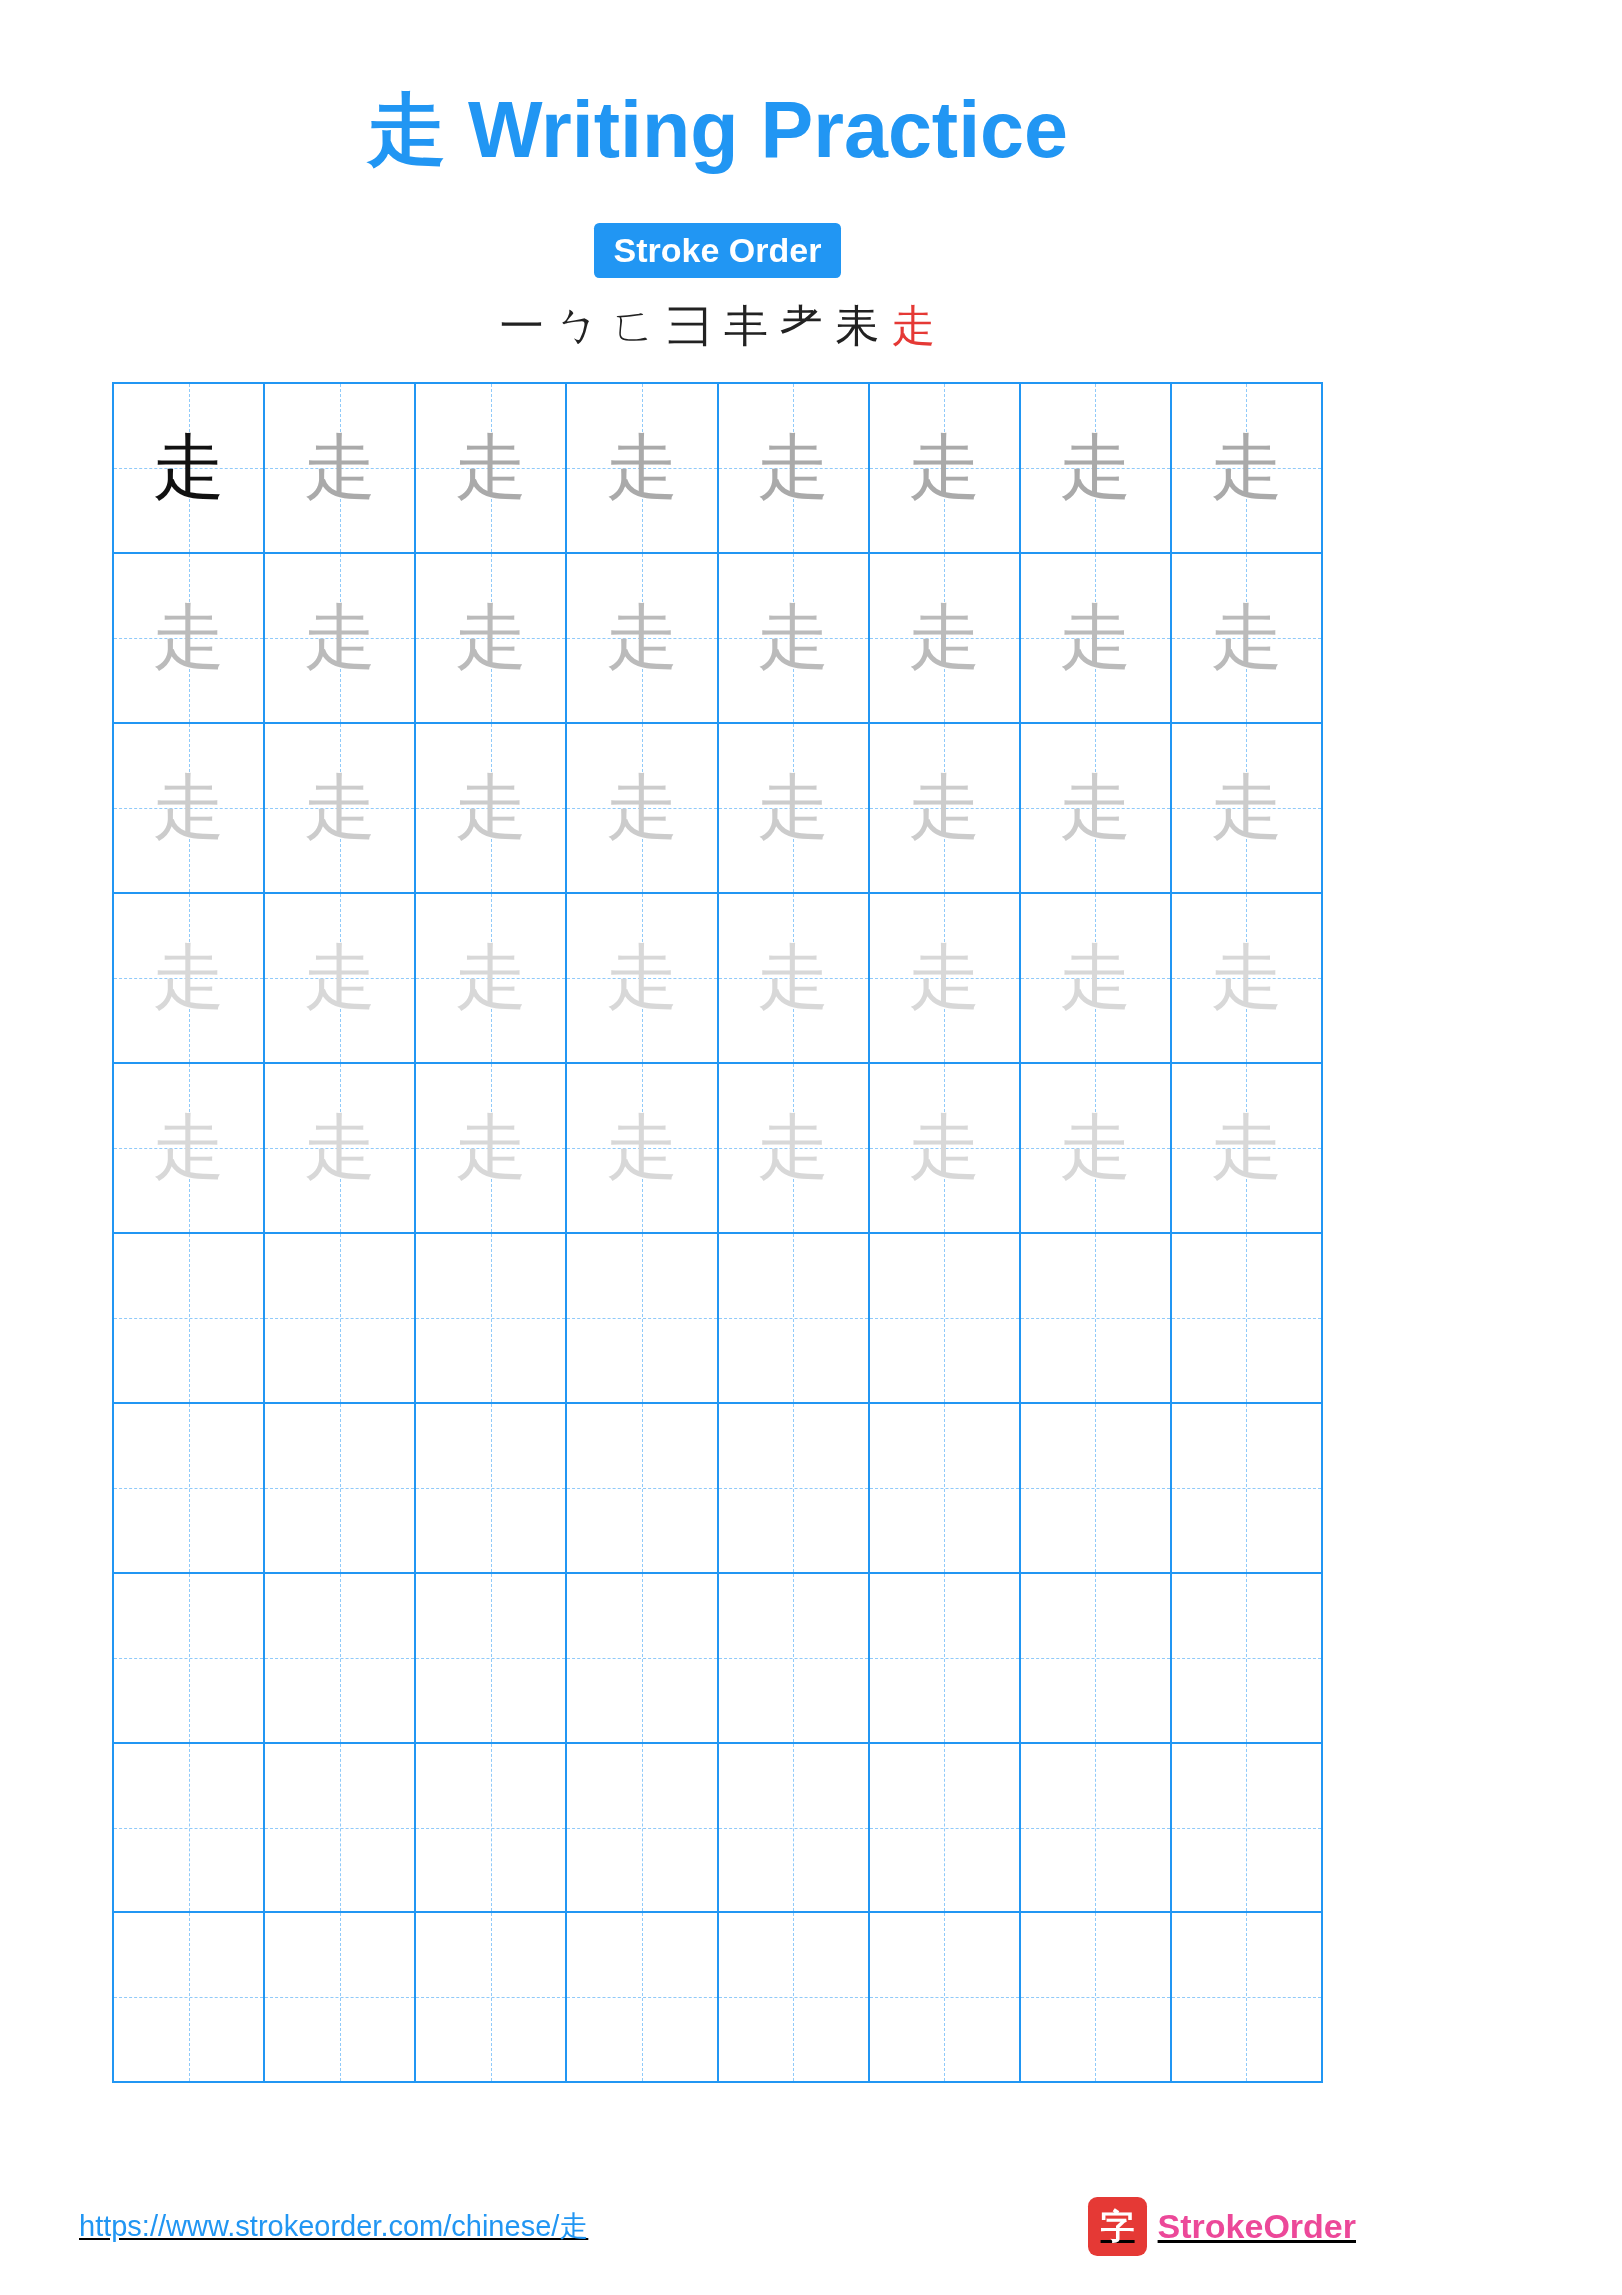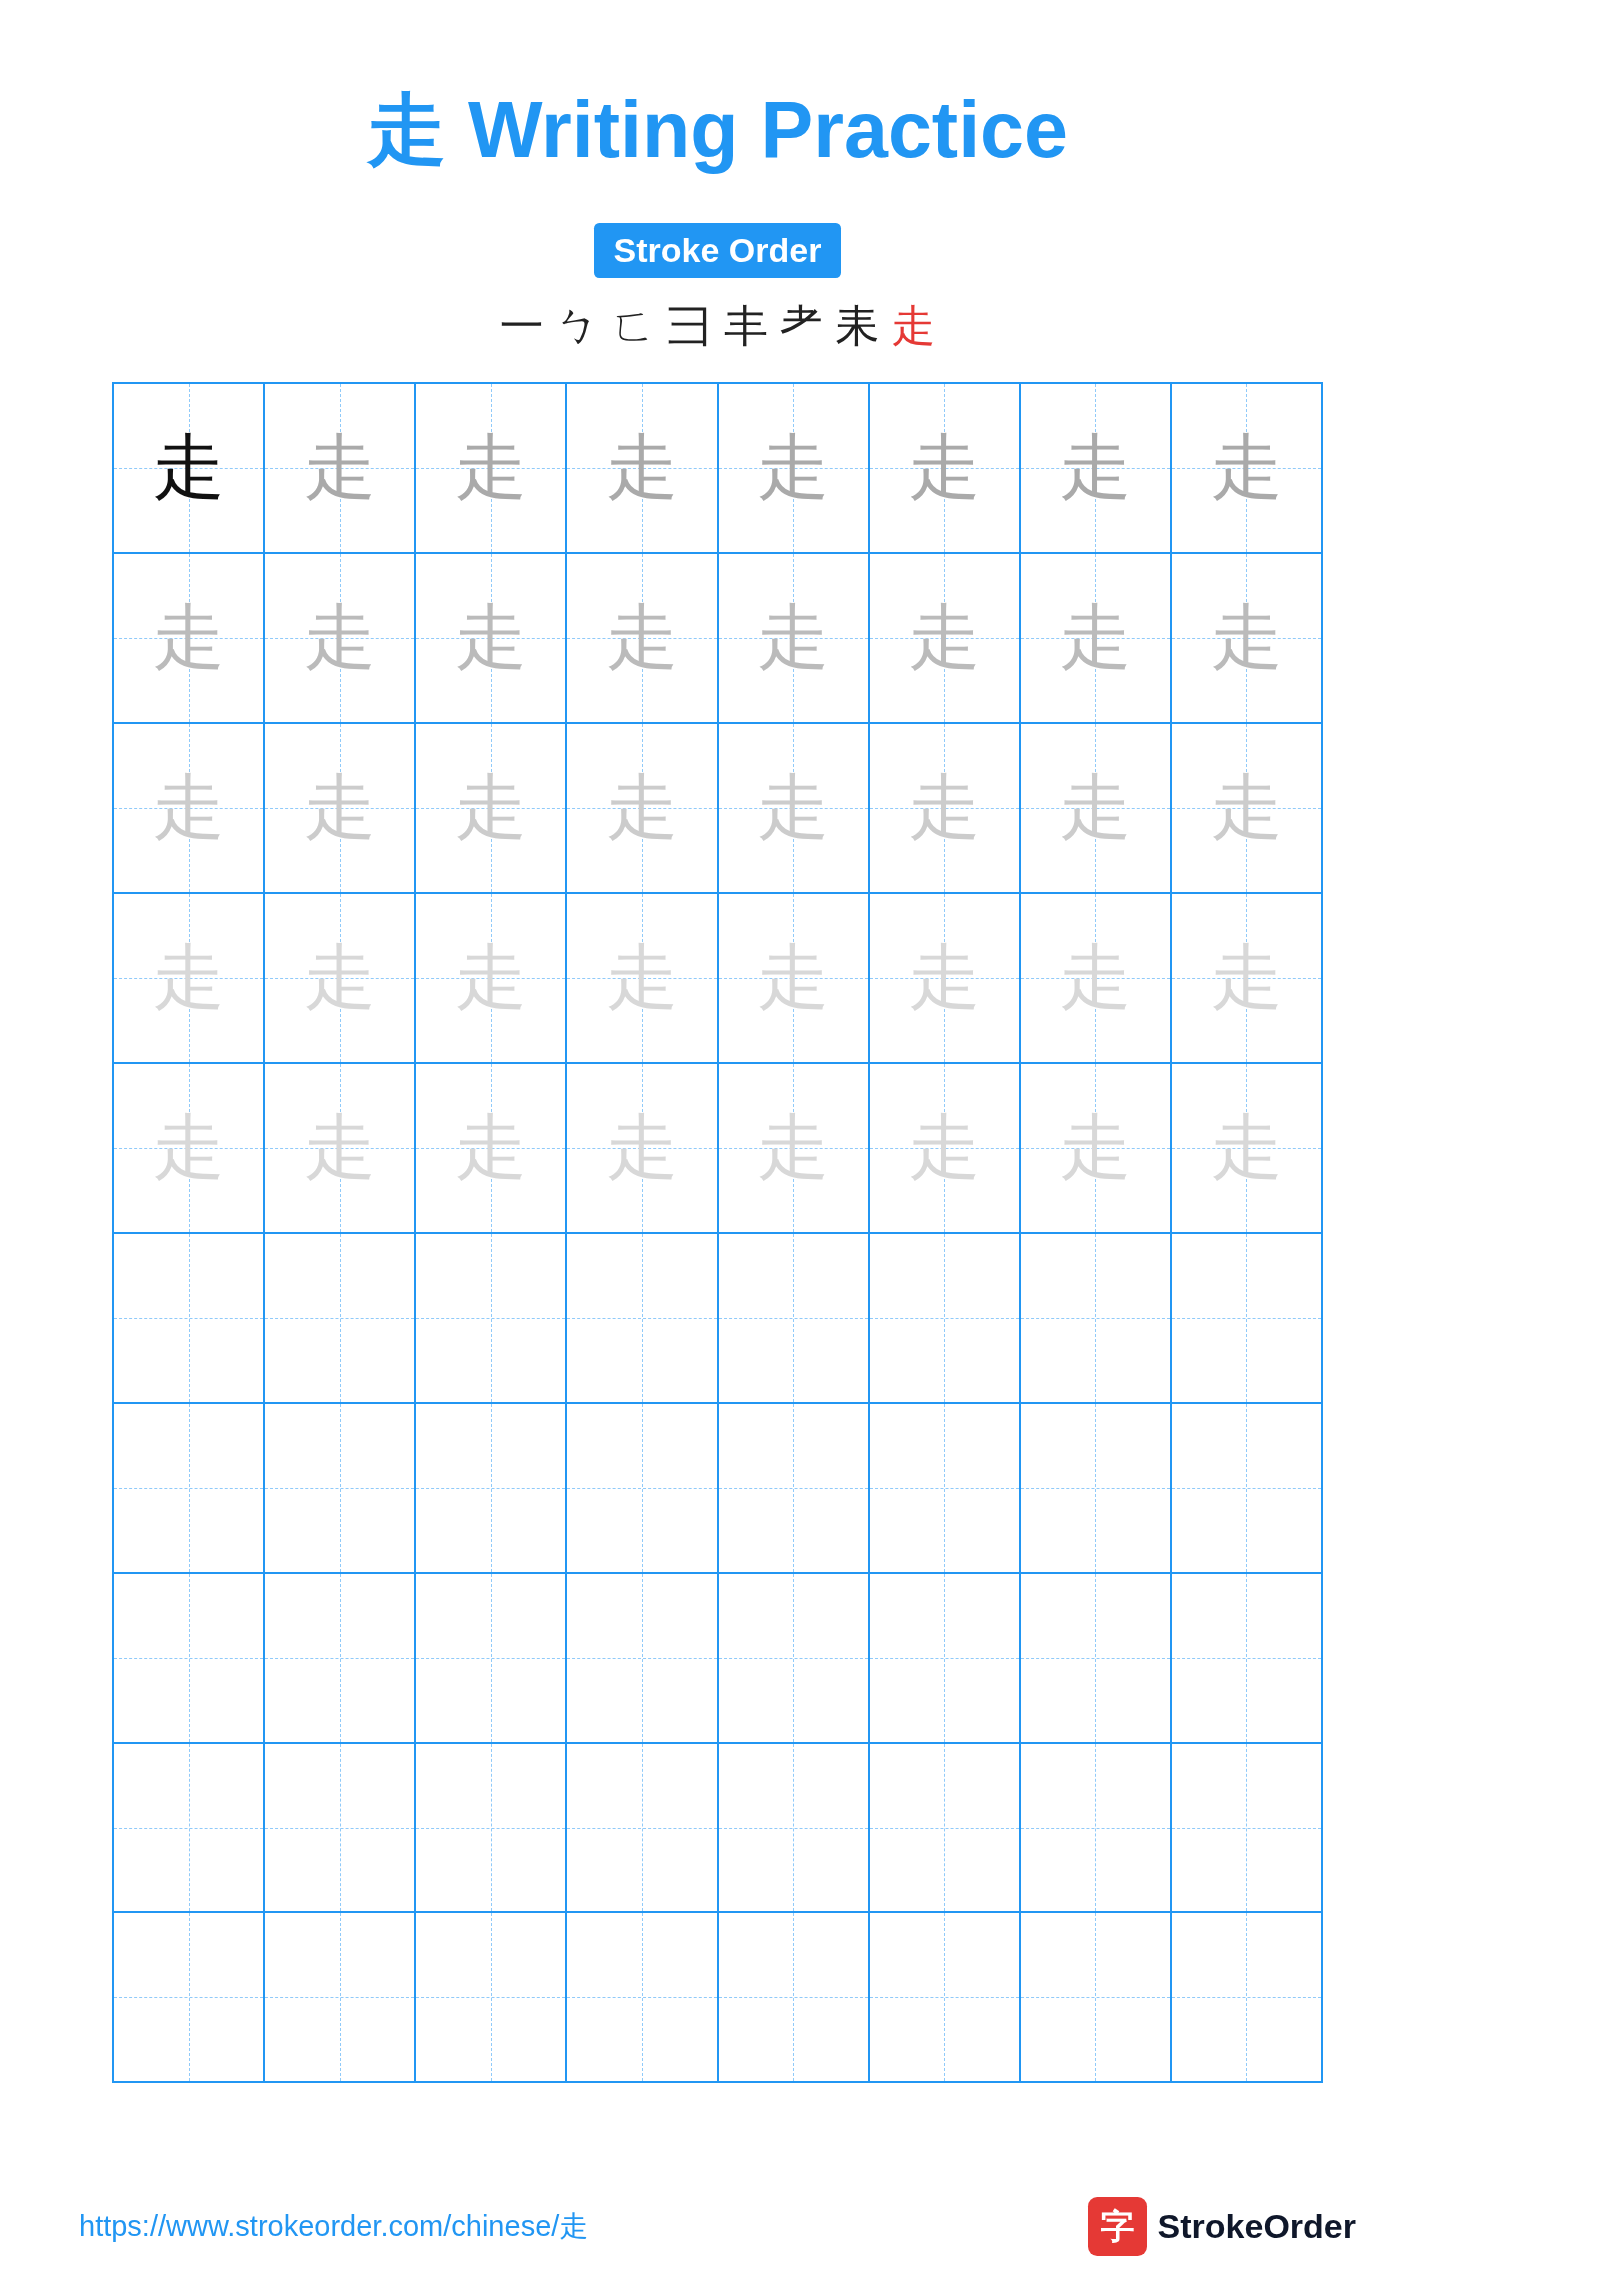--- a/index.html
+++ b/index.html
@@ -122,20 +122,21 @@
     .char-gray4 { color: #d8d8d8; }
 
     .footer {
       position: absolute;
       bottom: 39px;
       left: 79px;
       right: 79px;
       display: flex;
       align-items: center;
       justify-content: space-between;
+      text-decoration: underline;
     }
 
     .footer-url {
       font-size: 29px;
       color: #2196F3;
       font-family: sans-serif;
     }
 
     .footer-logo {
       display: flex;
@@ -153,21 +154,21 @@
       justify-content: center;
       color: #fff;
       font-size: 34px;
       font-weight: bold;
       font-family: serif;
     }
 
     .footer-logo-text {
       font-size: 34px;
       font-weight: bold;
-      color: #0f172a;
+      color: #ec4899;
       font-family: sans-serif;
     }
   </style>
 </head>
 <body>
 
 <div class="page">
 
   <div class="title-area">
     <span class="title-text">走 Writing Practice</span>

